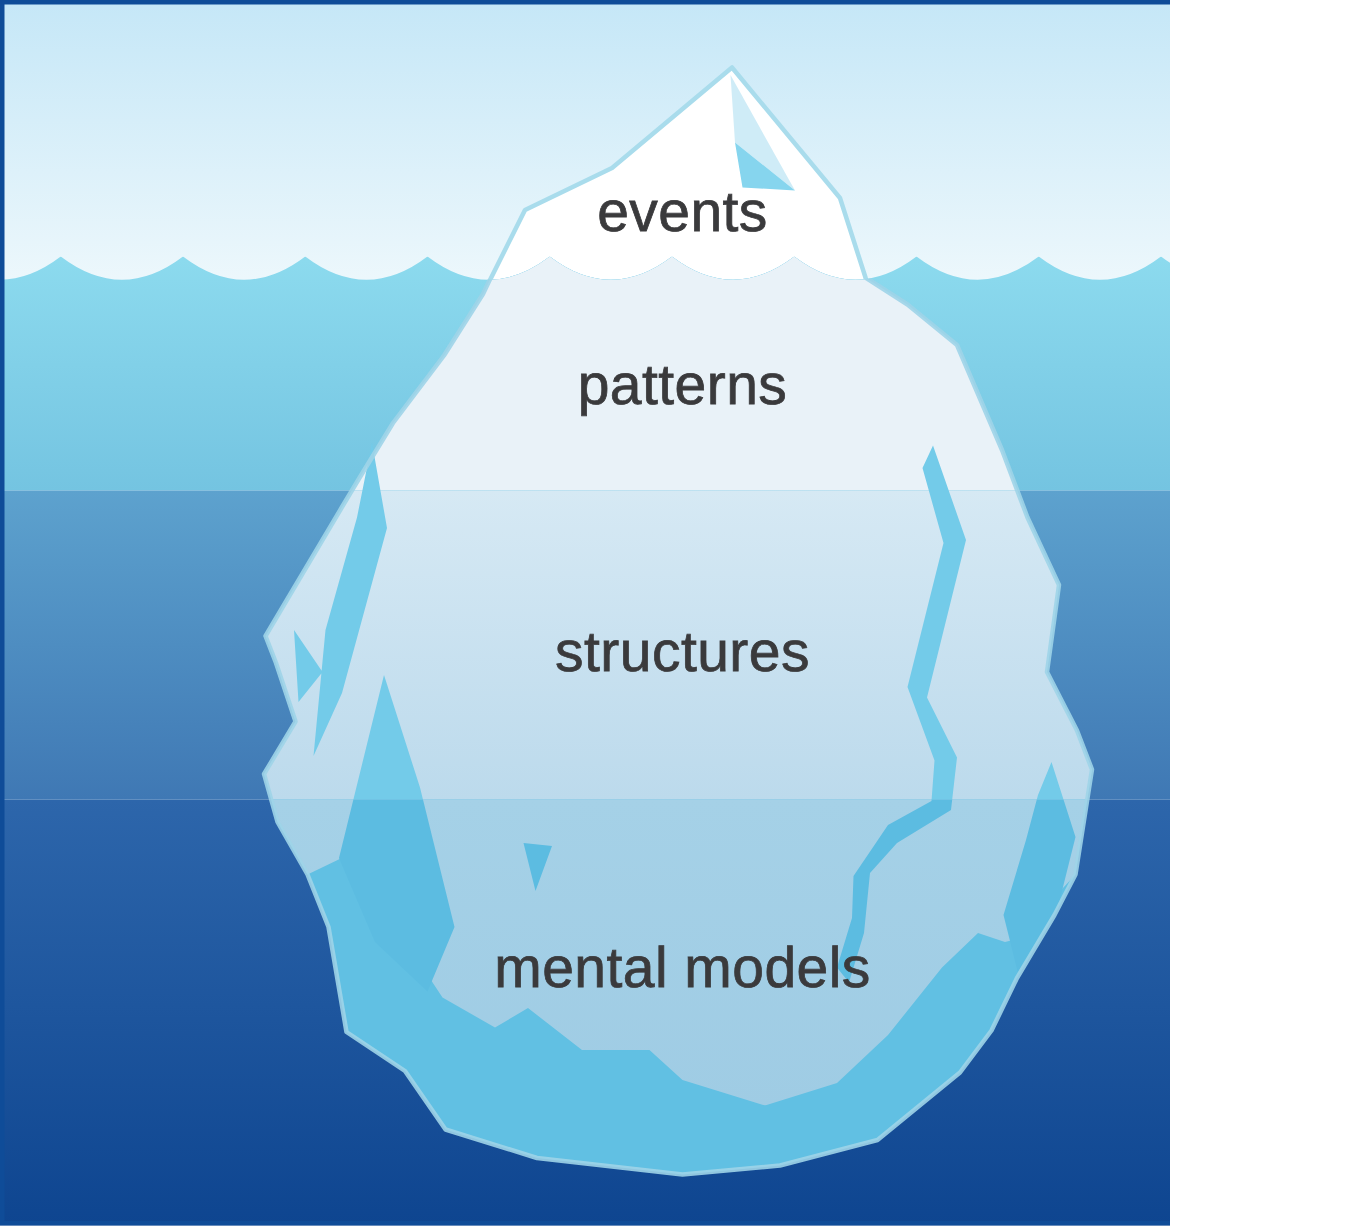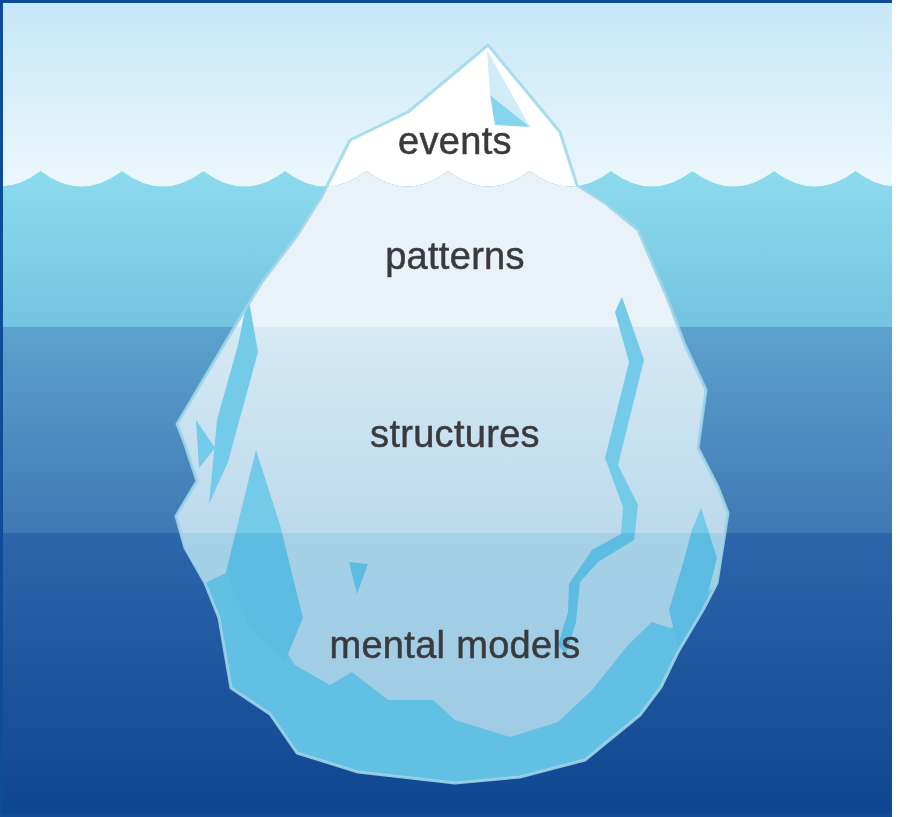--- a/index.html
+++ b/index.html
@@ -1,16 +1,16 @@
 <!DOCTYPE html>
 <html><head>
 <meta charset="utf-8">
 <style>
   html,body{margin:0;padding:0;background:#ffffff;}
-  .stage{width:892px;height:817px;position:relative;overflow:hidden;}
+  .stage{width:780px;height:817px;position:relative;overflow:hidden;}
   svg{display:block;}
   .label{
     font-family:"Liberation Sans", sans-serif;
     font-size:38px;
     font-weight:500;
     fill:#3a3a3c;
     stroke:#3a3a3c;
     stroke-width:0.5;
     paint-order:stroke;
     text-anchor:middle;

